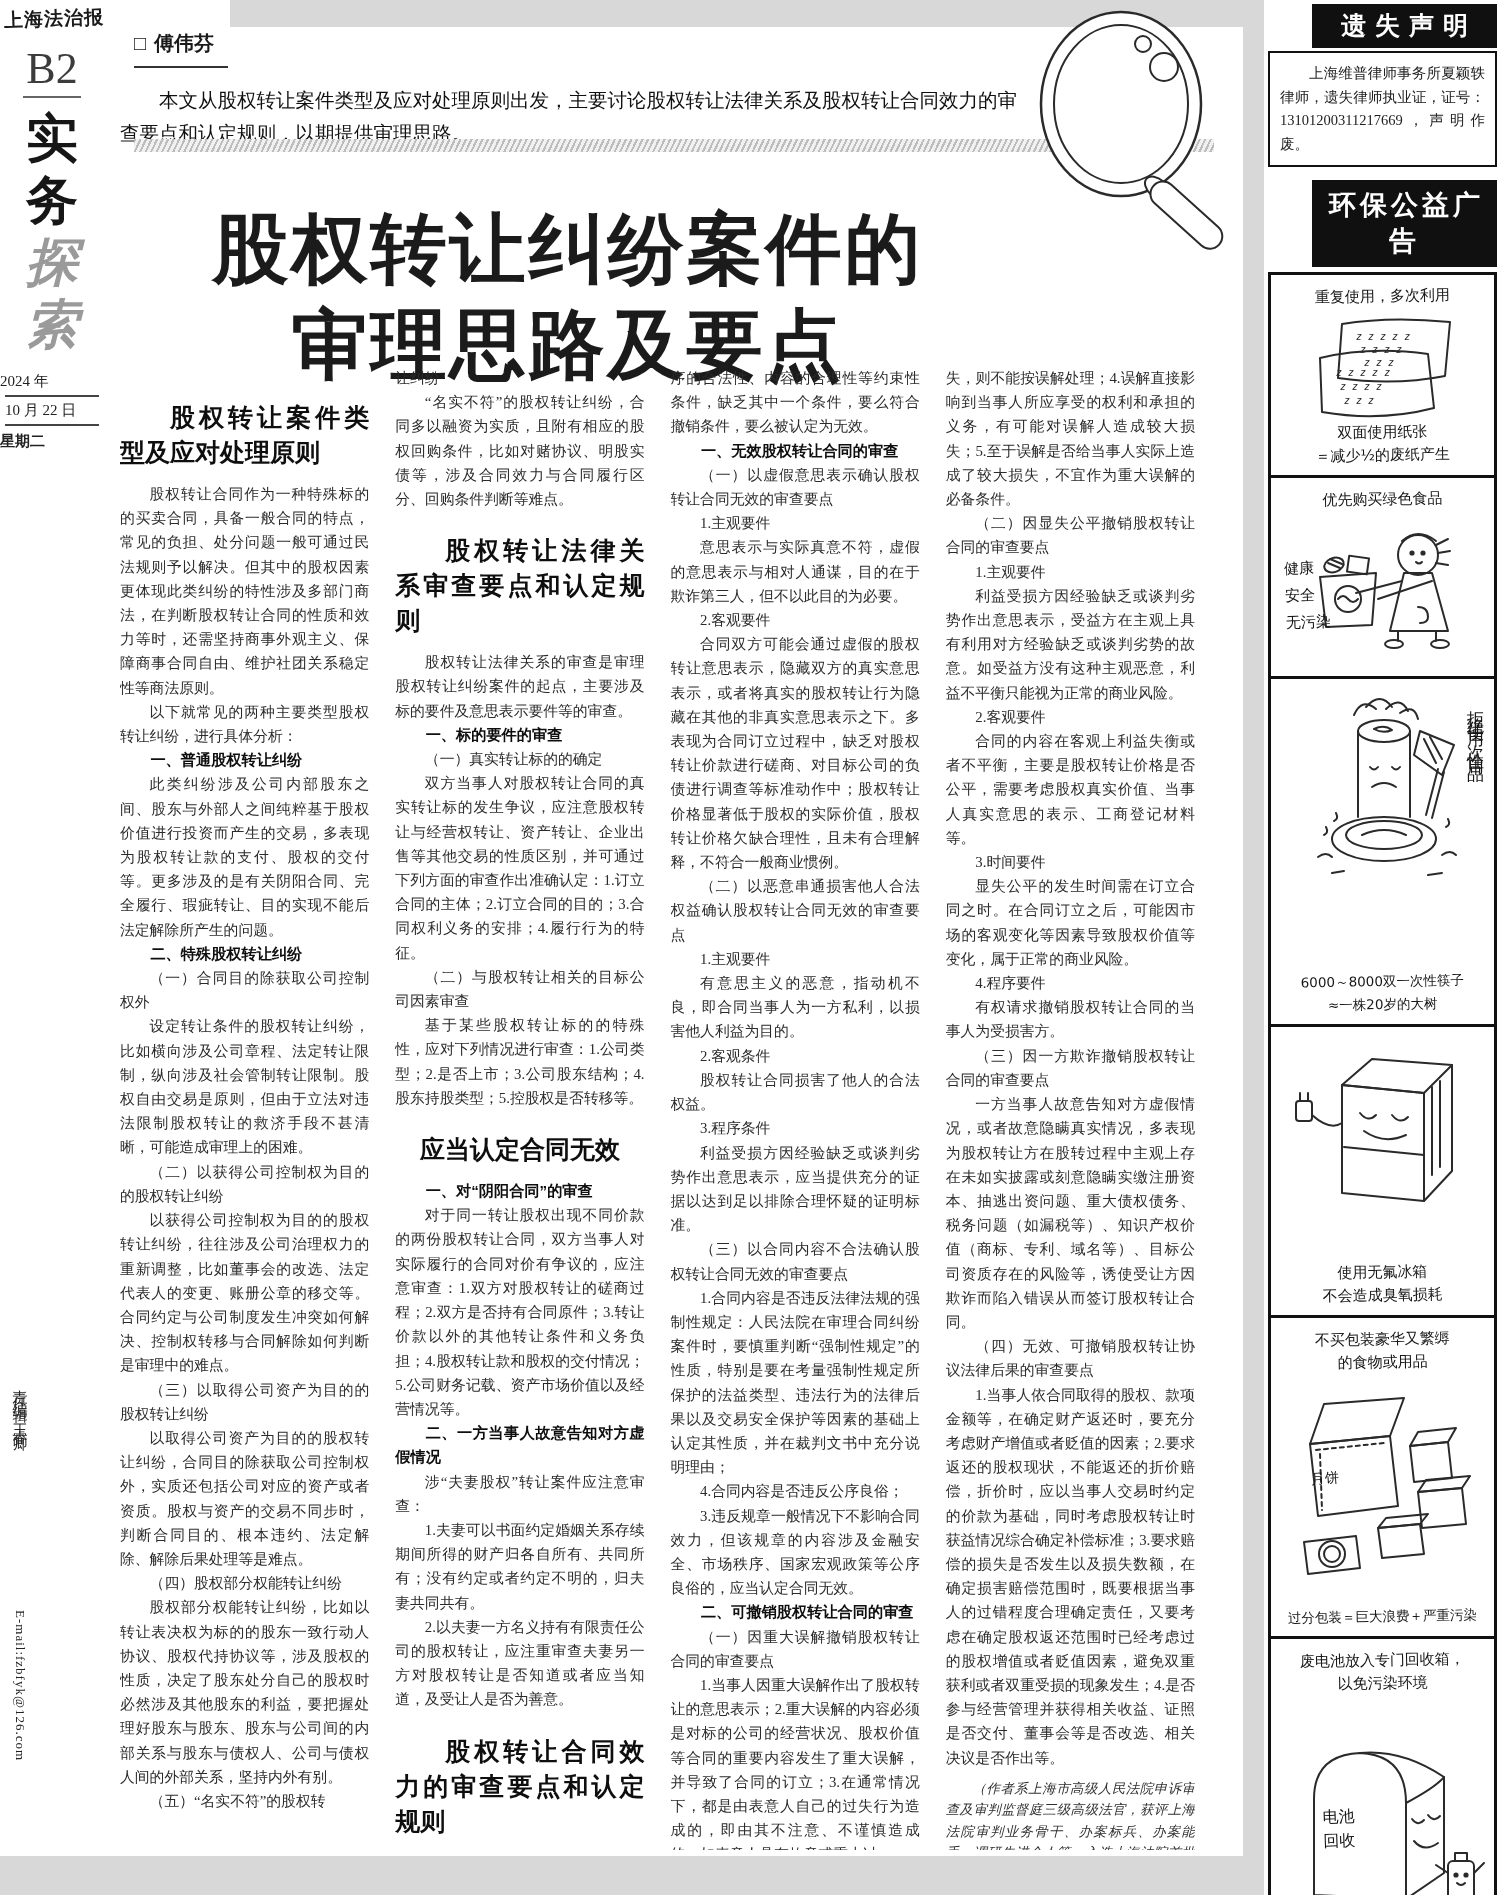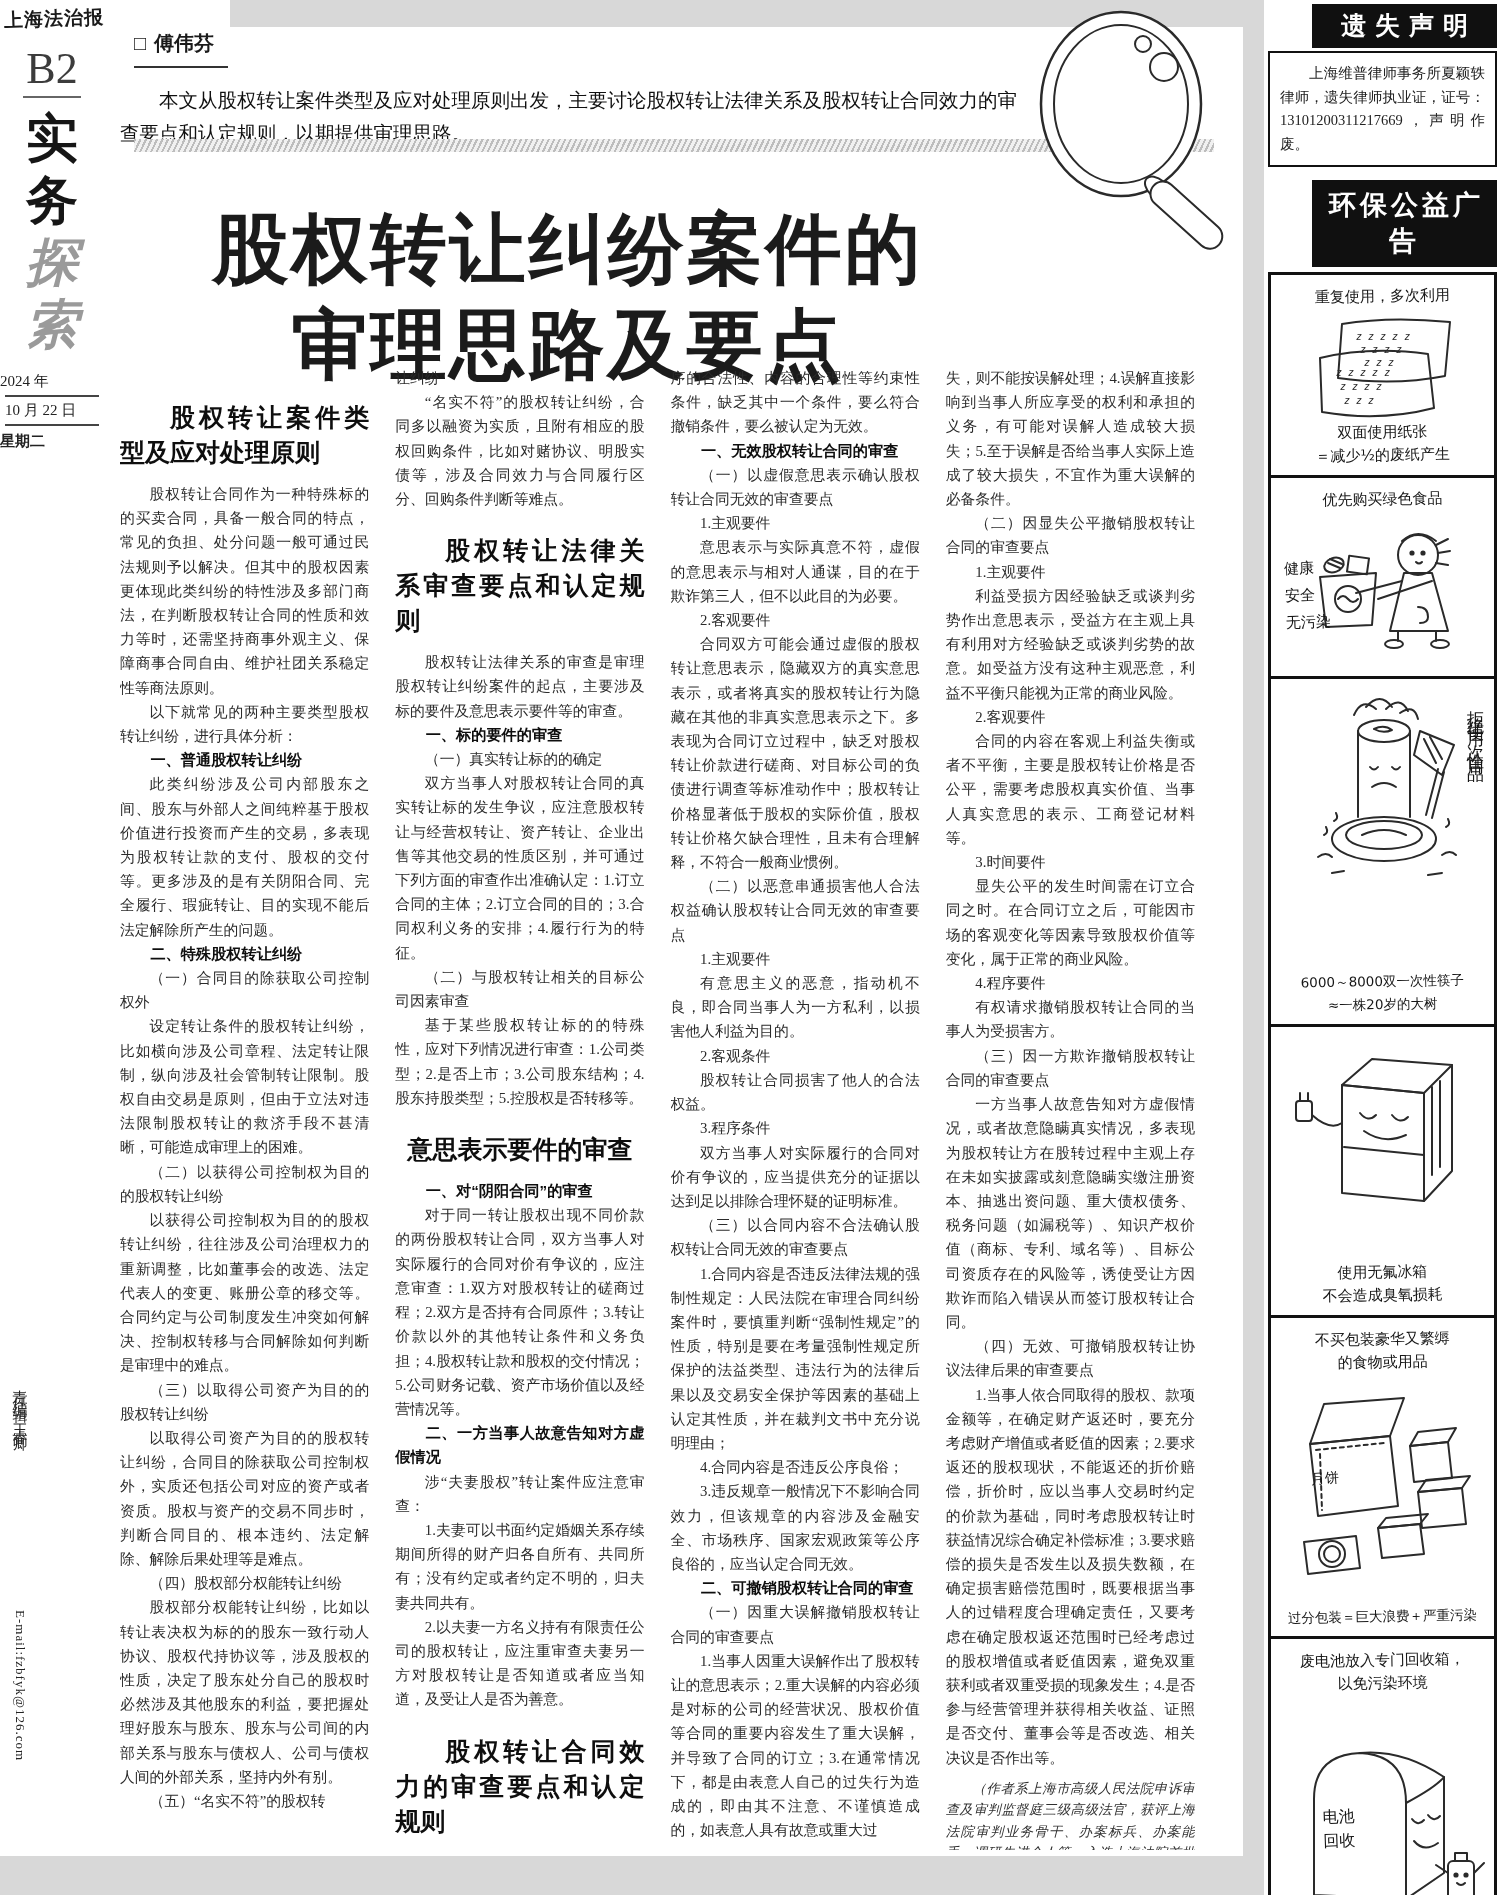--- a/index.html
+++ b/index.html
@@ -155,21 +155,21 @@
       <div class="col">
           <p class="noindent">让纠纷</p>
           <p>“名实不符”的股权转让纠纷，合同多以融资为实质，且附有相应的股权回购条件，比如对赌协议、明股实债等，涉及合同效力与合同履行区分、回购条件判断等难点。</p>
           <h2>股权转让法律关系审查要点和认定规则</h2>
           <p>股权转让法律关系的审查是审理股权转让纠纷案件的起点，主要涉及标的要件及意思表示要件等的审查。</p>
           <h3>一、标的要件的审查</h3>
           <p>（一）真实转让标的的确定</p>
           <p>双方当事人对股权转让合同的真实转让标的发生争议，应注意股权转让与经营权转让、资产转让、企业出售等其他交易的性质区别，并可通过下列方面的审查作出准确认定：1.订立合同的主体；2.订立合同的目的；3.合同权利义务的安排；4.履行行为的特征。</p>
           <p>（二）与股权转让相关的目标公司因素审查</p>
           <p>基于某些股权转让标的的特殊性，应对下列情况进行审查：1.公司类型；2.是否上市；3.公司股东结构；4.股东持股类型；5.控股权是否转移等。</p>
-          <h2 class="center">意思表示要件的审查</h2>
+          <h2 class="center">应当认定合同无效</h2>
           <h3>一、对“阴阳合同”的审查</h3>
           <p>对于同一转让股权出现不同价款的两份股权转让合同，双方当事人对实际履行的合同对价有争议的，应注意审查：1.双方对股权转让的磋商过程；2.双方是否持有合同原件；3.转让价款以外的其他转让条件和义务负担；4.股权转让款和股权的交付情况；5.公司财务记载、资产市场价值以及经营情况等。</p>
           <h3>二、一方当事人故意告知对方虚假情况</h3>
           <p>涉“夫妻股权”转让案件应注意审查：</p>
           <p>1.夫妻可以书面约定婚姻关系存续期间所得的财产归各自所有、共同所有；没有约定或者约定不明的，归夫妻共同共有。</p>
           <p>2.以夫妻一方名义持有有限责任公司的股权转让，应注重审查夫妻另一方对股权转让是否知道或者应当知道，及受让人是否为善意。</p>
           <h2>股权转让合同效力的审查要点和认定规则</h2>
         </div>
       <div class="col">
           <p class="noindent">序的合法性、内容的合理性等约束性条件，缺乏其中一个条件，要么符合撤销条件，要么被认定为无效。</p>
@@ -178,21 +178,21 @@
           <p>1.主观要件</p>
           <p>意思表示与实际真意不符，虚假的意思表示与相对人通谋，目的在于欺诈第三人，但不以此目的为必要。</p>
           <p>2.客观要件</p>
           <p>合同双方可能会通过虚假的股权转让意思表示，隐藏双方的真实意思表示，或者将真实的股权转让行为隐藏在其他的非真实意思表示之下。多表现为合同订立过程中，缺乏对股权转让价款进行磋商、对目标公司的负债进行调查等标准动作中；股权转让价格显著低于股权的实际价值，股权转让价格欠缺合理性，且未有合理解释，不符合一般商业惯例。</p>
           <p>（二）以恶意串通损害他人合法权益确认股权转让合同无效的审查要点</p>
           <p>1.主观要件</p>
           <p>有意思主义的恶意，指动机不良，即合同当事人为一方私利，以损害他人利益为目的。</p>
           <p>2.客观条件</p>
           <p>股权转让合同损害了他人的合法权益。</p>
           <p>3.程序条件</p>
-          <p>双方当事人对实际履行的合同对价有争议的，应当提供充分的证据以达到足以排除合理怀疑的证明标准。</p>
+          <p>利益受损方因经验缺乏或谈判劣势作出意思表示，应当提供充分的证据以达到足以排除合理怀疑的证明标准。</p>
           <p>（三）以合同内容不合法确认股权转让合同无效的审查要点</p>
           <p>1.合同内容是否违反法律法规的强制性规定：人民法院在审理合同纠纷案件时，要慎重判断“强制性规定”的性质，特别是要在考量强制性规定所保护的法益类型、违法行为的法律后果以及交易安全保护等因素的基础上认定其性质，并在裁判文书中充分说明理由；</p>
           <p>4.合同内容是否违反公序良俗；</p>
           <p>3.违反规章一般情况下不影响合同效力，但该规章的内容涉及金融安全、市场秩序、国家宏观政策等公序良俗的，应当认定合同无效。</p>
           <h3>二、可撤销股权转让合同的审查</h3>
           <p>（一）因重大误解撤销股权转让合同的审查要点</p>
           <p>1.当事人因重大误解作出了股权转让的意思表示；2.重大误解的内容必须是对标的公司的经营状况、股权价值等合同的重要内容发生了重大误解，并导致了合同的订立；3.在通常情况下，都是由表意人自己的过失行为造成的，即由其不注意、不谨慎造成的，如表意人具有故意或重大过</p>
         </div>
       <div class="col">
           <p class="noindent">失，则不能按误解处理；4.误解直接影响到当事人所应享受的权利和承担的义务，有可能对误解人造成较大损失；5.至于误解是否给当事人实际上造成了较大损失，不宜作为重大误解的必备条件。</p>

